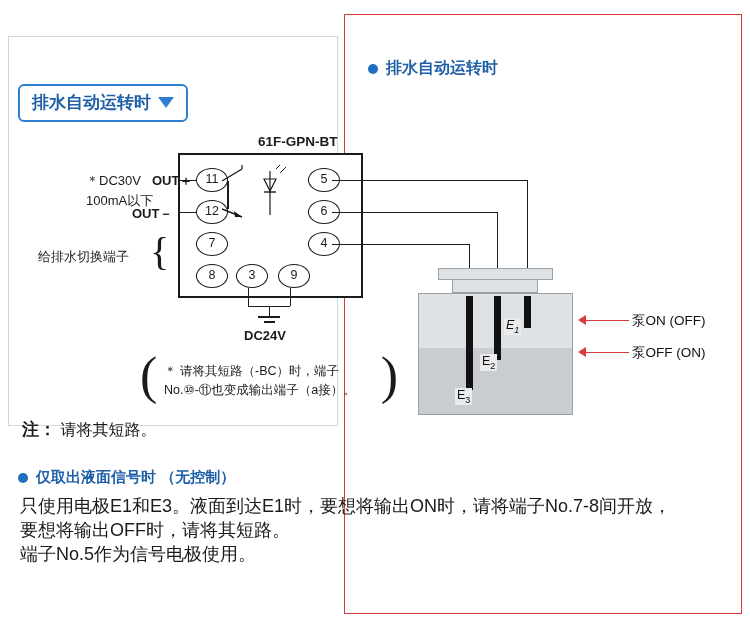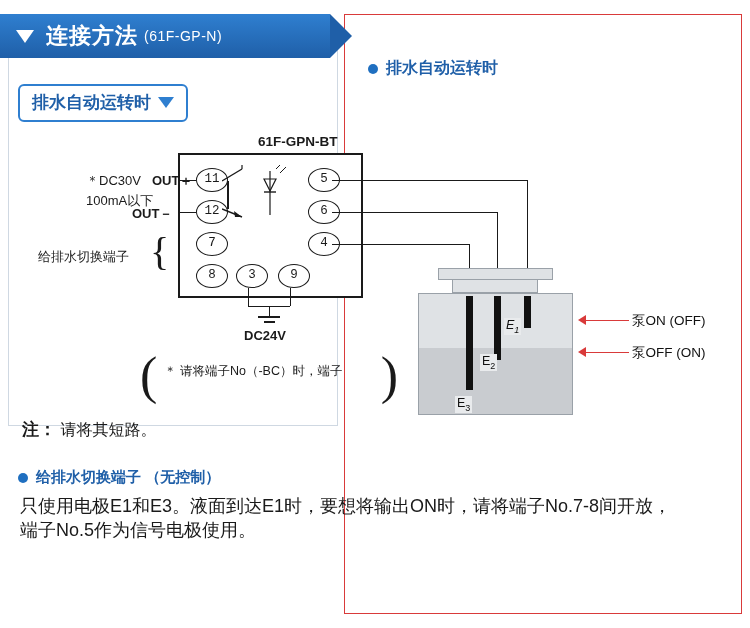--- a/index.html
+++ b/index.html
@@ -160,21 +160,20 @@
     width: 32px;
     height: 24px;
     border: 1.5px solid #1a1a1a;
     border-radius: 50%;
     box-sizing: border-box;
     font-size: 12.5px;
     line-height: 21px;
     text-align: center;
     background: #ffffff;
     color: #1a1a1a;
-    font-family: Liberation Mono, monospace;
   }
   .lbl {
     position: absolute;
     font-size: 13px;
     color: #1a1a1a;
     white-space: nowrap;
   }
   .lbl-b { font-weight: bold; }
   .wire {
     position: absolute;
@@ -332,25 +331,20 @@
 </style>
 </head>
 <body>
 
 <div class="page">
 
   <div class="right-block"></div>
 
   <div class="left-panel"></div>
 
-  <div class="header-banner">
-    <div class="banner-tri"></div>
-    <span class="banner-title">连接方法</span>
-    <span class="banner-model">(61F-GP-N)</span>
-  </div>
 
   <div class="subtitle-tag">
     <span class="txt">排水自动运转时</span>
     <span class="tri"></span>
   </div>
 
   <div class="r-head">
     <span class="dot"></span>
     <span class="txt">排水自动运转时</span>
   </div>
@@ -415,47 +409,49 @@
   <div class="tank">
     <div class="tank-water"></div>
   </div>
 
   <div class="thick-el" style="left:524px; top:296px; height:32px;"></div>
   <div class="thick-el" style="left:494px; top:296px; height:64px;"></div>
   <div class="thick-el" style="left:466px; top:296px; height:94px;"></div>
 
   <div class="elec-tag" style="left:504px; top:318px;font-style:italic;"><span>E</span><sub>1</sub></div>
   <div class="elec-tag" style="left:480px; top:354px;"><span>E</span><sub>2</sub></div>
-  <div class="elec-tag" style="left:455px; top:396px;text-align:center;"><span>E</span><sub>3</sub></div>
+  <div class="elec-tag" style="left:455px; top:388px;text-align:center;"><span>E</span><sub>3</sub></div>
 
   <div class="arrow-line" style="left:585px; top:320px; width:44px;"></div>
   <div class="arrow-head" style="left:578px; top:315px; transform:rotate(0deg);"></div>
   <div class="red-lbl" style="left:632px; top:312px;">泵ON (OFF)</div>
 
   <div class="arrow-line" style="left:585px; top:352px; width:44px;"></div>
   <div class="arrow-head" style="left:578px; top:347px;"></div>
   <div class="red-lbl" style="left:632px; top:344px;">泵OFF (ON)</div>
 
 
   <div class="note-paren">
     <span class="paren-l">(</span>
     <div style="padding:10px 22px 0 24px;">
-      <div>＊ 请将端子No（-BC）时，端子</div>
+      <div>＊ 请将其短路（-BC）时，端子</div>
+      <div>No.⑩-⑪也变成输出端子（a接）。</div>
     </div>
     <span class="paren-r">)</span>
   </div>
 
   <div class="note-line">
     <b>注：</b>
     <span>请将其短路。</span>
   </div>
 
   <div class="b-head">
     <span class="dot"></span>
-    <span class="txt">给排水切换端子 （无控制）</span>
+    <span class="txt">仅取出液面信号时 （无控制）</span>
   </div>
 
   <div class="b-para">
     <div>只使用电极E1和E3。液面到达E1时，要想将输出ON时，请将端子No.7-8间开放，</div>
+    <div>要想将输出OFF时，请将其短路。</div>
     <div>端子No.5作为信号电极使用。</div>
   </div>
 
 </div>
 
 </body></html>

